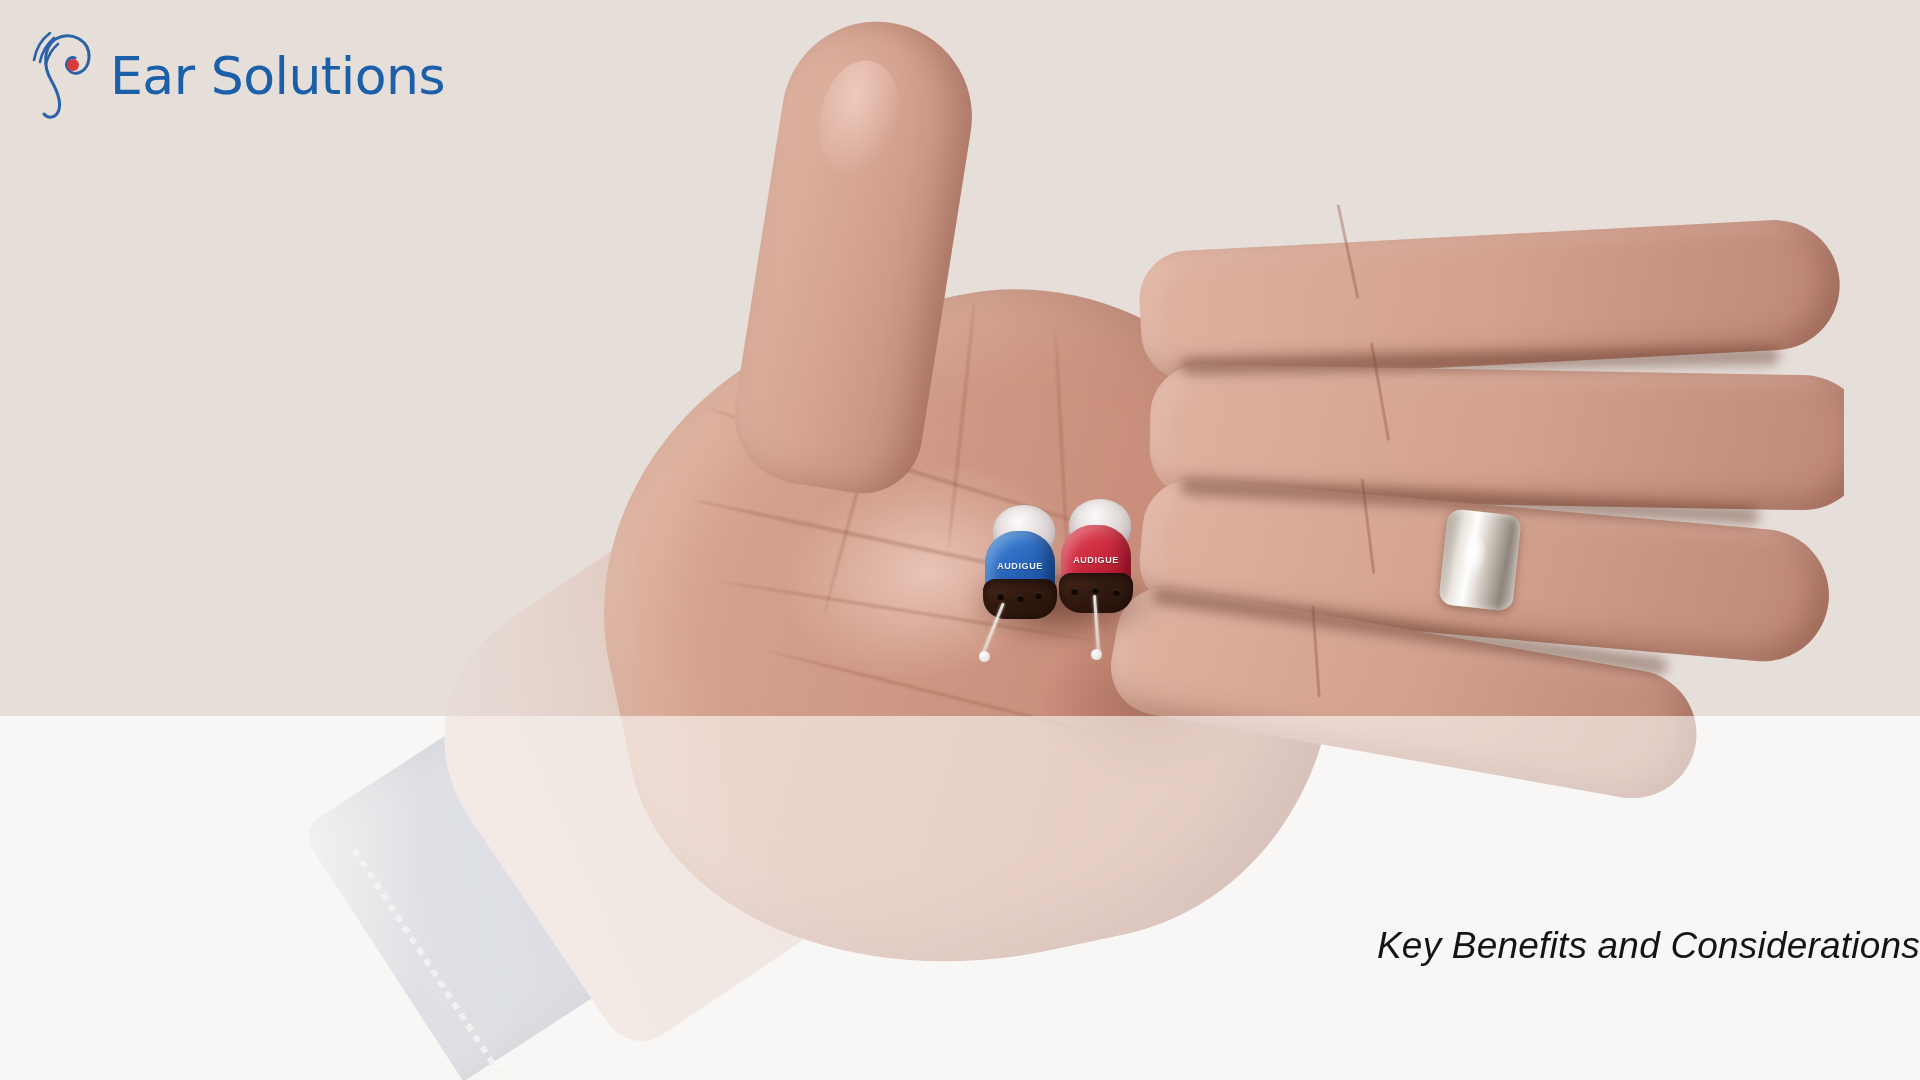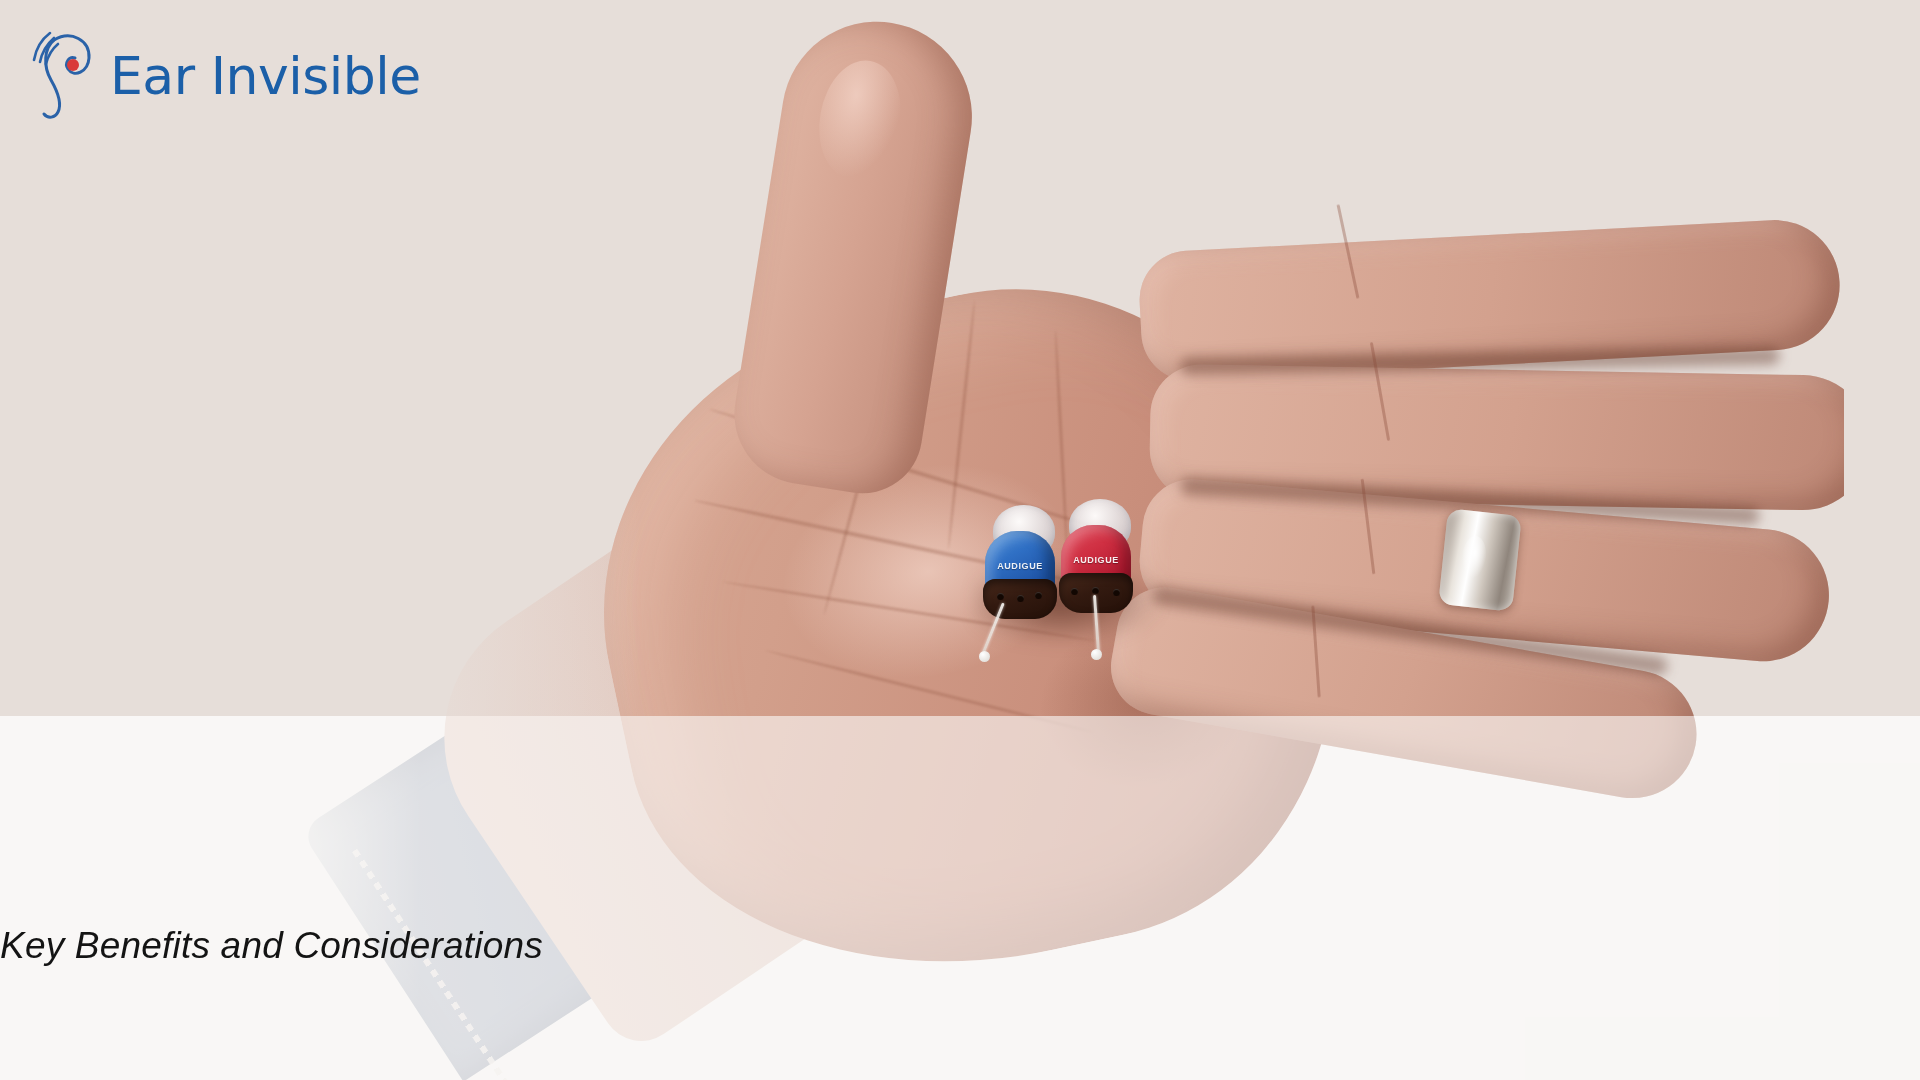--- a/index.html
+++ b/index.html
@@ -293,21 +293,21 @@
     font-weight:700;
     font-size:81px;
     letter-spacing:-1.2px;
     color:#050505;
     line-height:1;
     white-space:nowrap;
   }
   .subline {
     position:absolute;
     left:0; top:925px; width:1920px;
-    text-align:left;
+    text-align:right;
     font-family:"Liberation Sans", sans-serif;
     font-style:italic;
     font-weight:400;
     font-size:37px;
     color:#141414;
     letter-spacing:.2px;
     white-space:nowrap;
   }
 </style>
 </head>
@@ -400,18 +400,18 @@
         <g fill="none" stroke="#2a62a8" stroke-width="2.6" stroke-linecap="round">
           <path d="M10 36 C12 24, 18 15, 26 9"></path>
           <path d="M16 38 C18 28, 23 20, 30 14"></path>
           <path d="M22 40 C24 32, 28 25, 34 20"></path>
         </g>
         <path d="M30 16 C47 6, 66 16, 65 34 C64 48, 50 54, 44 45 C40 39, 45 32, 51 34" fill="none" stroke="#2a62a8" stroke-width="3" stroke-linecap="round"></path>
         <path d="M30 16 C20 24, 19 42, 27 56 C35 70, 38 80, 34 88 C31 94, 24 95, 20 90" fill="none" stroke="#2a62a8" stroke-width="3" stroke-linecap="round"></path>
         <circle cx="49" cy="41" r="6" fill="#d93a3a"></circle>
       </svg>
     </span>
-    <span class="logo-word">Ear Invisible</span>
+    <span class="logo-word">Ear Solutions</span>
   </div>
 
   <div class="subline">Key Benefits and Considerations</div>
 
 </div>
 
 </body></html>

